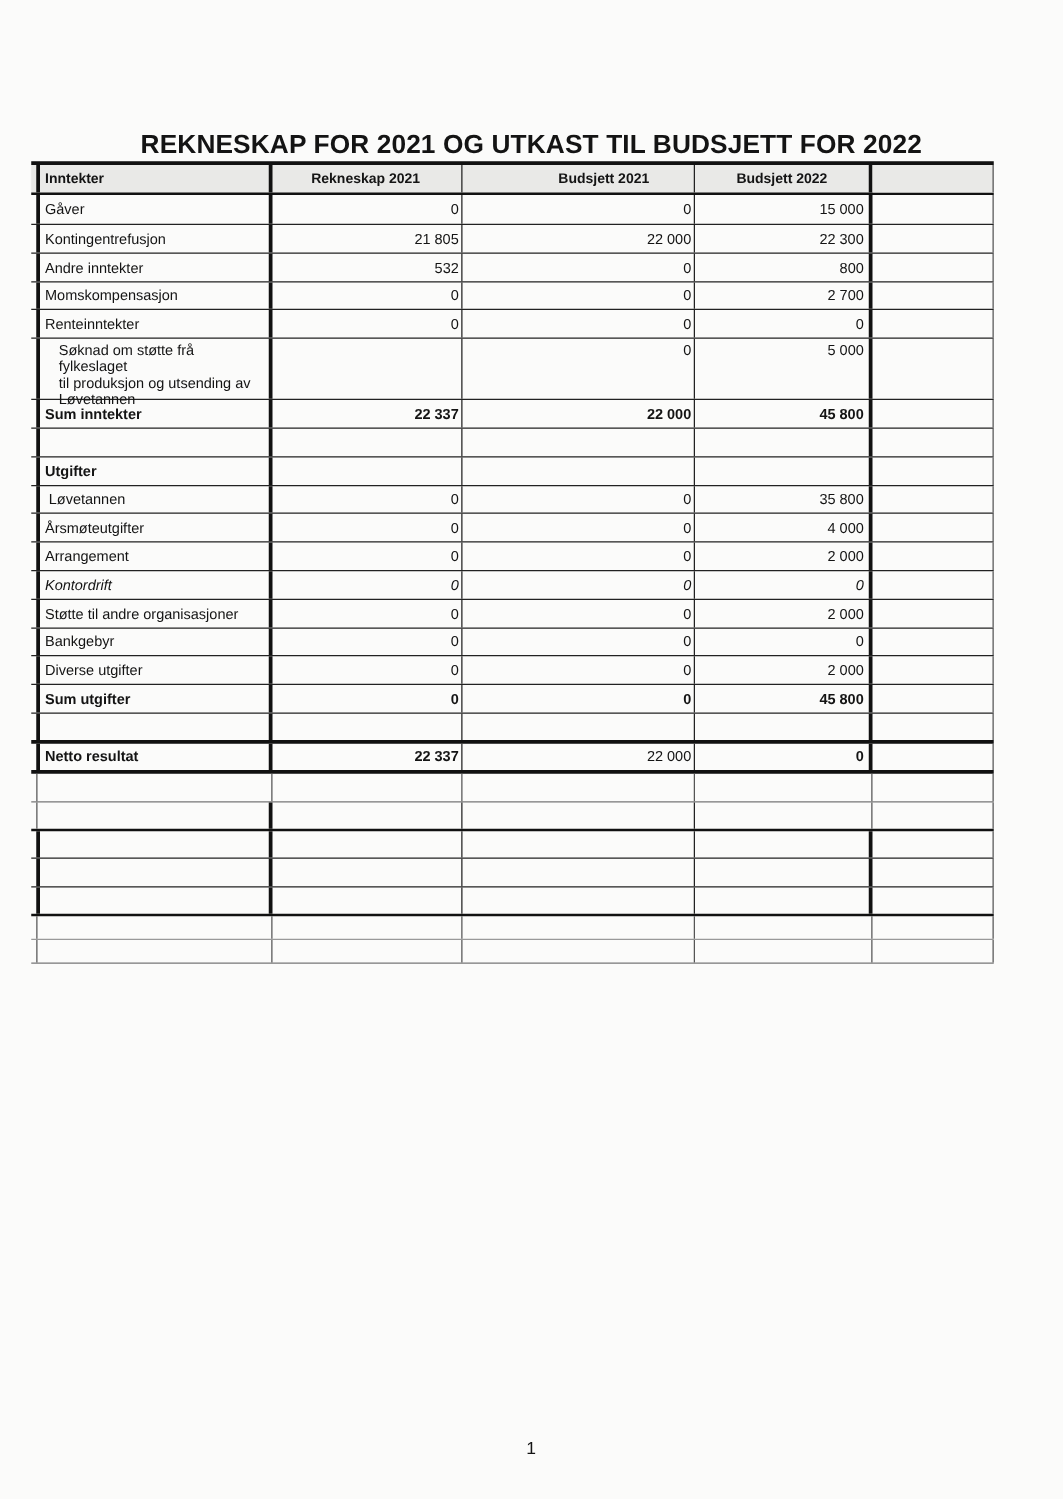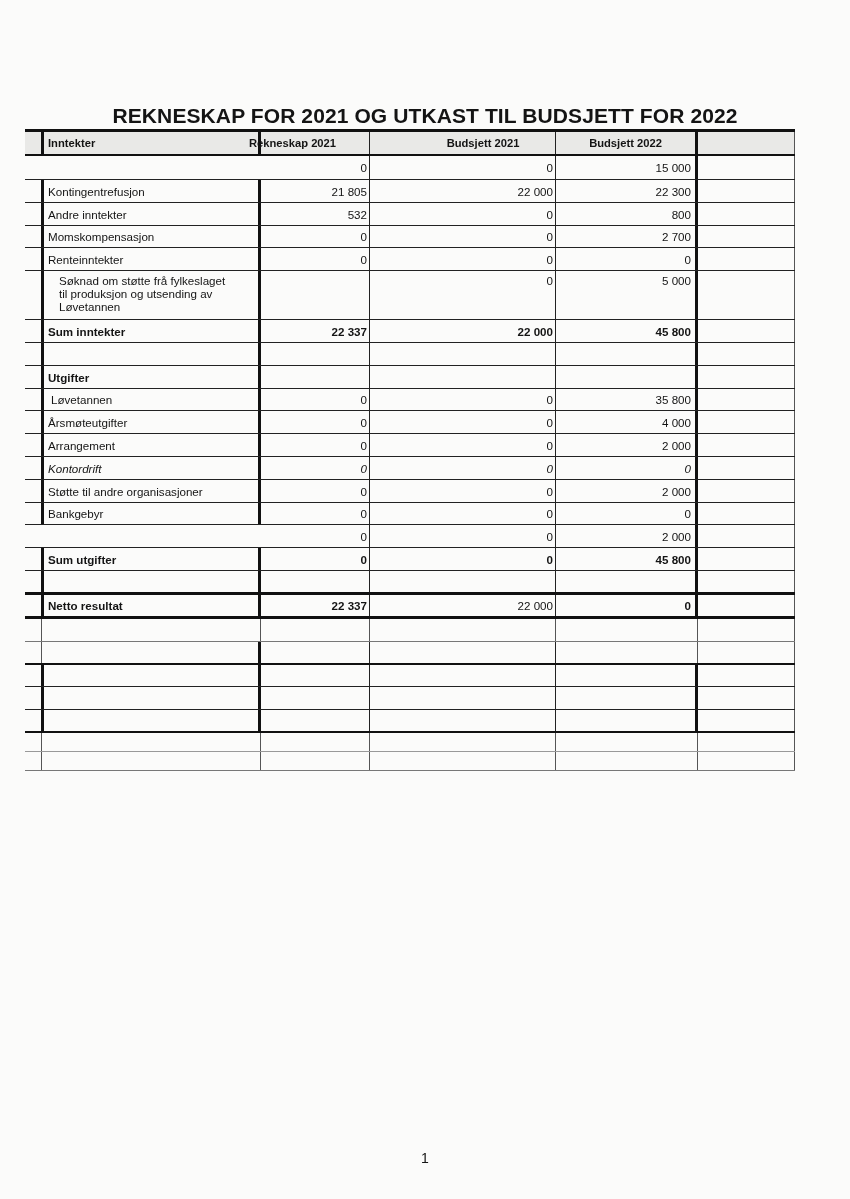--- a/index.html
+++ b/index.html
@@ -4,21 +4,21 @@
 <style>
   html, body { margin:0; padding:0; }
   body { width:850px; height:1199px; background:#fbfbfa; position:relative; overflow:hidden;
          font-family:"Liberation Sans", sans-serif; color:#141414; }
   .title { position:absolute; left:0; width:850px; top:104px; text-align:center;
            font-weight:bold; font-size:21px; letter-spacing:0.1px; }
   .tbl { position:absolute; left:25px; top:129px; width:770px; }
   .row { position:absolute; left:0; width:770px; }
   .cell { position:absolute; top:0; bottom:0; box-sizing:border-box; font-size:11.6px;
           display:flex; align-items:center; padding:0 4px; line-height:13px; }
-  .c0 { left:16px; width:220px; border-left:3px solid #111; border-right:3px solid #111; padding-left:4px; }
+  .c0 { left:4px; width:189px; border-left:3px solid #111; border-right:3px solid #111; padding-left:4px; }
   .c1 { left:189px; width:156px; justify-content:flex-end; border-right:1.5px solid #222; padding-right:2px; }
   .c2 { left:384px; width:147px; justify-content:flex-end; border-right:1.5px solid #222; padding-right:2px; }
   .c3 { left:531px; width:142px; justify-content:flex-end; border-right:3px solid #111; padding-right:4px; }
   .c4 { left:673px; width:97px; border-right:1px solid #555; }
   .row { border-bottom:1.5px solid #222; box-sizing:border-box; }
   .row.top .cell { align-items:flex-start; padding-top:3px; }
   .hdr { border-top:3px solid #111; border-bottom:2.5px solid #111; background:#e9e9e7; }
   .hdr .cell { font-weight:bold; font-size:11.2px; justify-content:center; }
   .hdr .c0 { justify-content:flex-start; }
   .hdr .c4 { border-top:0; background:#e9e9e7; }
@@ -44,20 +44,21 @@
 
   <div class="row hdr" style="top:0;height:27px;">
     <div class="cell c0">Inntekter</div>
     <div class="cell c1">Rekneskap 2021</div>
     <div class="cell c2">Budsjett 2021</div>
     <div class="cell c3">Budsjett 2022</div>
     <div class="cell c4"></div>
   </div>
 
   <div class="row" style="top:27px;height:24px;">
+    <div class="cell c0">Gåver</div>
     <div class="cell c1">0</div>
     <div class="cell c2">0</div>
     <div class="cell c3">15 000</div>
     <div class="cell c4"></div>
   </div>
   <div class="row" style="top:51px;height:23px;">
     <div class="cell c0">Kontingentrefusjon</div>
     <div class="cell c1">21 805</div>
     <div class="cell c2">22 000</div>
     <div class="cell c3">22 300</div>
@@ -156,20 +157,21 @@
     <div class="cell c4"></div>
   </div>
   <div class="row" style="top:374px;height:22px;">
     <div class="cell c0">Bankgebyr</div>
     <div class="cell c1">0</div>
     <div class="cell c2">0</div>
     <div class="cell c3">0</div>
     <div class="cell c4"></div>
   </div>
   <div class="row" style="top:396px;height:23px;">
+    <div class="cell c0">Diverse utgifter</div>
     <div class="cell c1">0</div>
     <div class="cell c2">0</div>
     <div class="cell c3">2 000</div>
     <div class="cell c4"></div>
   </div>
 
   <div class="row bold" style="top:419px;height:23px;">
     <div class="cell c0">Sum utgifter</div>
     <div class="cell c1">0</div>
     <div class="cell c2">0</div>

